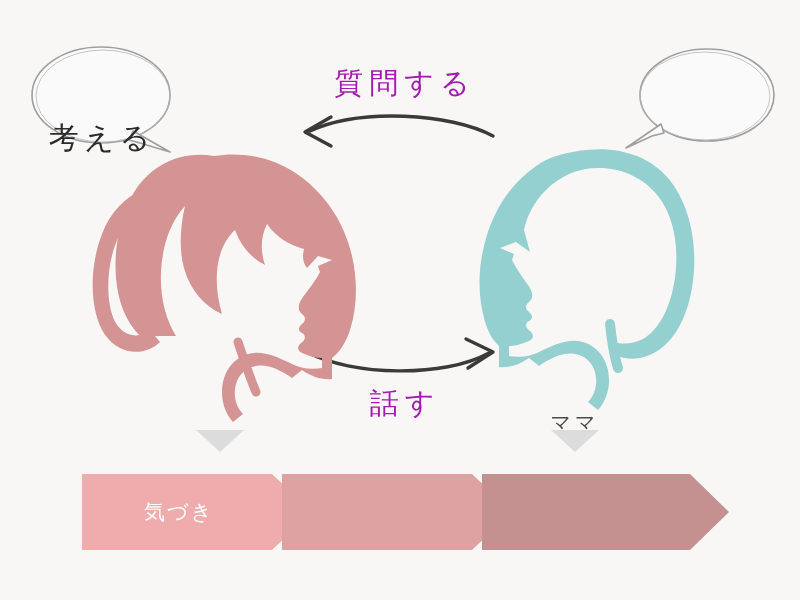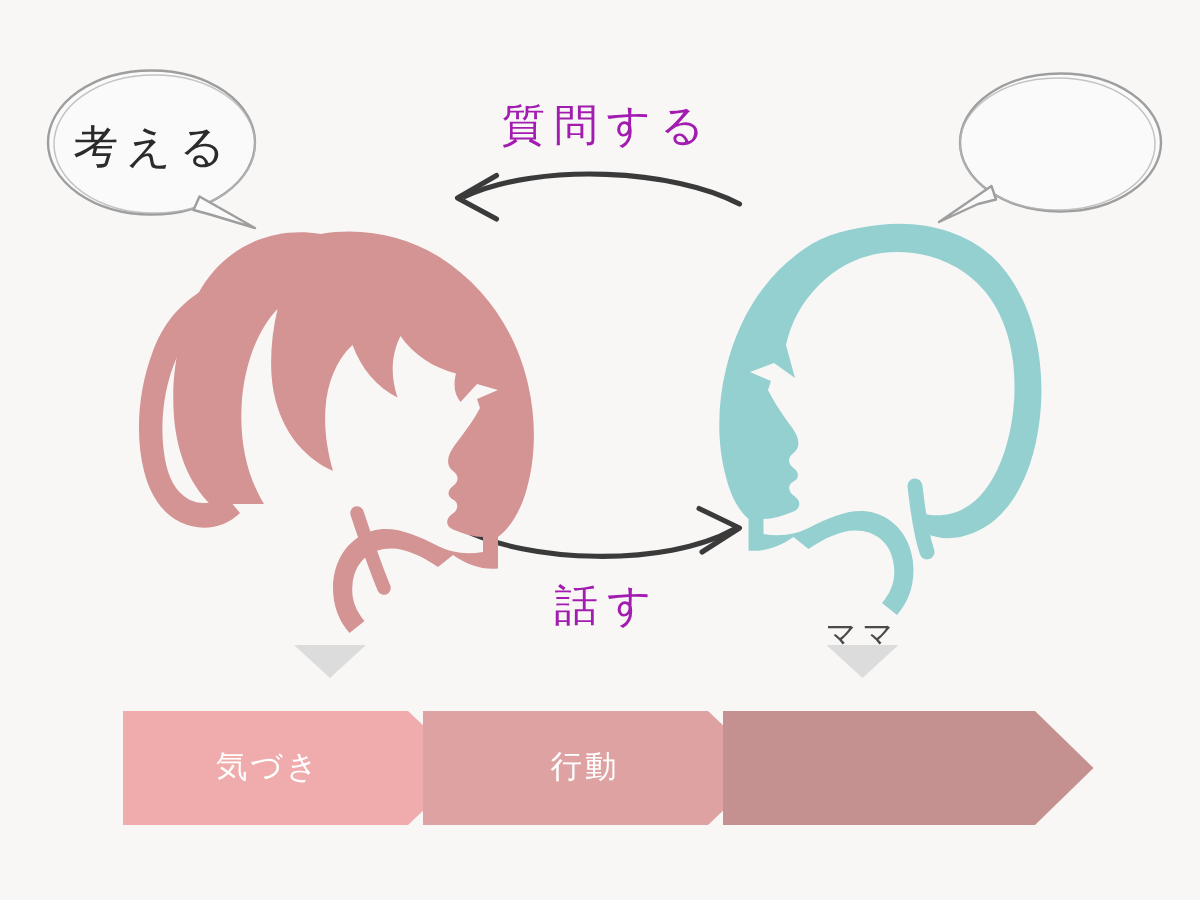--- a/index.html
+++ b/index.html
@@ -27,20 +27,21 @@
     height: 600px;
   }
   
   .bubble-text {
     position: absolute;
     color: #2b2b2b;
     font-size: 30px;
     letter-spacing: 5px;
     white-space: nowrap;
     font-family: "Liberation Serif", "DejaVu Serif", serif;
+    margin-top: 40px;
   }
   #bubble-left-text {
     left: 36px;
     top: 78px;
     width: 132px;
     text-align: center;
   }
   #bubble-right-text {
     left: 648px;
     top: 78px;
@@ -271,18 +272,17 @@
 
   <div class="flow-label" id="ask-label">質問する</div>
 
   <div class="flow-label" id="talk-label">話す</div>
 
 
   <div class="person-caption" id="mom-caption">ママ</div>
 
   <div class="seg-label" id="seg-label-0">気づき</div>
 
-  <div class="seg-label" id="seg-label-1">行動</div>
 
   <div class="seg-label" id="seg-label-2">
   </div>
 
 </div>
 
 </body></html>

